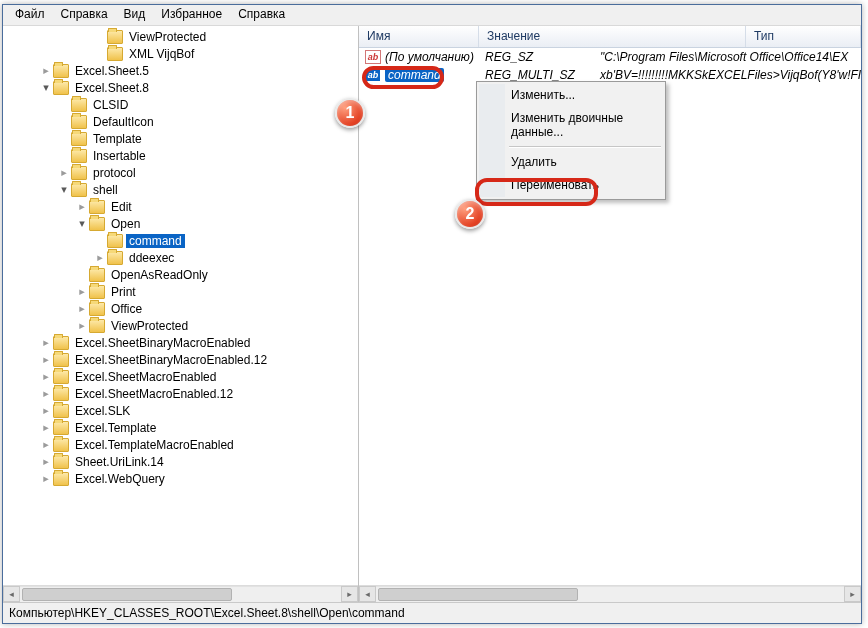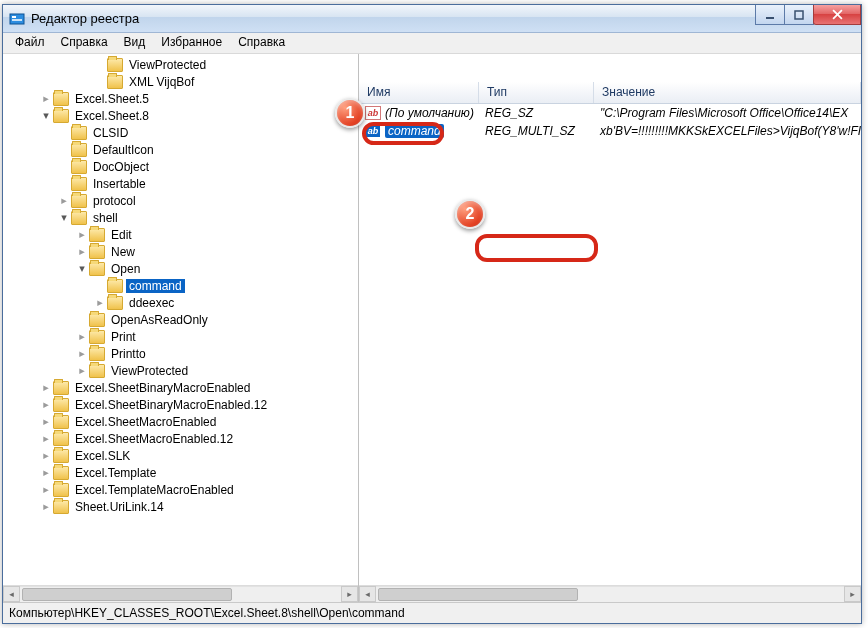--- a/index.html
+++ b/index.html
@@ -81,21 +81,20 @@
     border-right: 1px solid #c0c0c0;
     position: relative;
     overflow: hidden;
     display: flex; flex-direction: column;
   }
   .list-pane {
     flex: 1;
     position: relative;
     display: flex; flex-direction: column;
     overflow: hidden;
-    margin-top: 28px;
   }
 
   
   .tree {
     flex: 1;
     overflow: hidden;
     padding-top: 2px;
   }
   .tree-row {
     display: flex; align-items: center;
@@ -234,47 +233,20 @@
     background:#f0f0f0;
     padding: 3px 6px;
     font-size:12px;
   }
 </style>
 </head>
 <body>
 
 <div class="window">
 
-  <div class="titlebar">
-    <span class="title-icon">
-      <svg width="16" height="16" viewBox="0 0 16 16">
-          <rect x="1" y="3" width="14" height="10" fill="#2c8de0" stroke="#0d5294"></rect>
-          <rect x="3" y="5" width="4" height="2" fill="#fff"></rect>
-          <rect x="3" y="8" width="10" height="2" fill="#cbe3f7"></rect>
-        </svg>
-    </span>
-    <span class="title-text">Редактор реестра</span>
-    <div class="win-buttons">
-      <div class="win-btn">
-        <svg width="10" height="10" viewBox="0 0 10 10">
-            <rect x="1" y="7" width="8" height="2" fill="#39506f"></rect>
-          </svg>
-      </div>
-      <div class="win-btn">
-        <svg width="10" height="10" viewBox="0 0 10 10">
-            <rect x="1" y="1" width="8" height="8" fill="none" stroke="#39506f" stroke-width="1.5"></rect>
-          </svg>
-      </div>
-      <div class="win-btn close">
-        <svg viewBox="0 0 10 10">
-            <path d="M1 1 L9 9 M9 1 L1 9" stroke="#fff" stroke-width="1.6"></path>
-          </svg>
-      </div>
-    </div>
-  </div>
 
   <div class="menubar">
     <span class="menu-item">Файл</span>
     <span class="menu-item">Справка</span>
     <span class="menu-item">Вид</span>
     <span class="menu-item">Избранное</span>
     <span class="menu-item">Справка</span>
   </div>
 
   <div class="main">
@@ -314,21 +286,21 @@
           <div class="tree-row">
             <span class="indent" style="width: 54px;"></span>
             <span class="tog none"></span>
             <span class="folder"></span>
             <span class="node-label">DefaultIcon</span>
           </div>
           <div class="tree-row">
             <span class="indent" style="width: 54px;"></span>
             <span class="tog none"></span>
             <span class="folder"></span>
-            <span class="node-label">DocObject</span>
+            <span class="node-label">Template</span>
           </div>
           <div class="tree-row">
             <span class="indent" style="width: 54px;"></span>
             <span class="tog none"></span>
             <span class="folder"></span>
             <span class="node-label">Insertable</span>
           </div>
           <div class="tree-row">
             <span class="indent" style="width: 54px;"></span>
             <span class="tog closed"></span>
@@ -342,26 +314,20 @@
             <span class="node-label">shell</span>
           </div>
           <div class="tree-row">
             <span class="indent" style="width: 72px;"></span>
             <span class="tog closed"></span>
             <span class="folder"></span>
             <span class="node-label">Edit</span>
           </div>
           <div class="tree-row">
             <span class="indent" style="width: 72px;"></span>
-            <span class="tog closed"></span>
-            <span class="folder"></span>
-            <span class="node-label">New</span>
-          </div>
-          <div class="tree-row">
-            <span class="indent" style="width: 72px;"></span>
             <span class="tog open"></span>
             <span class="folder"></span>
             <span class="node-label">Open</span>
           </div>
           <div class="tree-row">
             <span class="indent" style="width: 90px;"></span>
             <span class="tog none"></span>
             <span class="folder"></span>
             <span class="node-label selected">command</span>
           </div>
@@ -380,21 +346,21 @@
           <div class="tree-row">
             <span class="indent" style="width: 72px;"></span>
             <span class="tog closed"></span>
             <span class="folder"></span>
             <span class="node-label">Print</span>
           </div>
           <div class="tree-row">
             <span class="indent" style="width: 72px;"></span>
             <span class="tog closed"></span>
             <span class="folder"></span>
-            <span class="node-label">Printto</span>
+            <span class="node-label">Office</span>
           </div>
           <div class="tree-row">
             <span class="indent" style="width: 72px;"></span>
             <span class="tog closed"></span>
             <span class="folder"></span>
             <span class="node-label">ViewProtected</span>
           </div>
           <div class="tree-row">
             <span class="indent" style="width: 36px;"></span>
             <span class="tog closed"></span>
@@ -435,36 +401,42 @@
             <span class="indent" style="width: 36px;"></span>
             <span class="tog closed"></span>
             <span class="folder"></span>
             <span class="node-label">Excel.TemplateMacroEnabled</span>
           </div>
           <div class="tree-row">
             <span class="indent" style="width: 36px;"></span>
             <span class="tog closed"></span>
             <span class="folder"></span>
             <span class="node-label">Sheet.UriLink.14</span>
+          </div>
+          <div class="tree-row">
+            <span class="indent" style="width: 36px;"></span>
+            <span class="tog closed"></span>
+            <span class="folder"></span>
+            <span class="node-label">Excel.WebQuery</span>
           </div>
         </div>
       <div class="hscroll">
         <div class="sc-btn">◂</div>
         <div class="sc-track">
           <div class="sc-thumb" style="left:2px; width:210px;"></div>
         </div>
         <div class="sc-btn">▸</div>
       </div>
     </div>
 
     <div class="list-pane">
       <div class="list-header">
         <div class="col-h col-name">Имя</div>
+        <div class="col-h col-value">Значение</div>
         <div class="col-h col-type">Тип</div>
-        <div class="col-h col-value">Значение</div>
       </div>
       <div class="list-body">
 
         <div class="list-row">
           <span class="row-icon">ab</span>
           <span class="cell-name">(По умолчанию)</span>
           <span class="cell-type">REG_SZ</span>
           <span class="cell-value">"C:\Program Files\Microsoft Office\Office14\EX</span>
         </div>
 
@@ -472,20 +444,28 @@
           <span class="row-icon selected">ab</span>
           <span class="cell-name">
             <span class="sel-bg sel-white">command</span>
           </span>
           <span class="cell-type">REG_MULTI_SZ</span>
           <span class="cell-value">xb'BV=!!!!!!!!!MKKSkEXCELFiles&gt;VijqBof(Y8'w!FIc</span>
         </div>
 
         <div class="callout-ring" style="left:3px; top:18px; width:82px; height:23px;"></div>
 
+        <div class="ctx-menu">
+          <div class="ctx-strip"></div>
+          <div class="ctx-item">Изменить...</div>
+          <div class="ctx-item">Изменить двоичные данные...</div>
+          <div class="ctx-sep"></div>
+          <div class="ctx-item">Удалить</div>
+          <div class="ctx-item">Переименовать</div>
+        </div>
 
         <div class="callout-ring" style="left:116px; top:130px; width:123px; height:28px;"></div>
 
       </div>
 
       <div class="hscroll">
         <div class="sc-btn">◂</div>
         <div class="sc-track">
           <div class="sc-thumb" style="left:2px; width:200px;"></div>
         </div>

